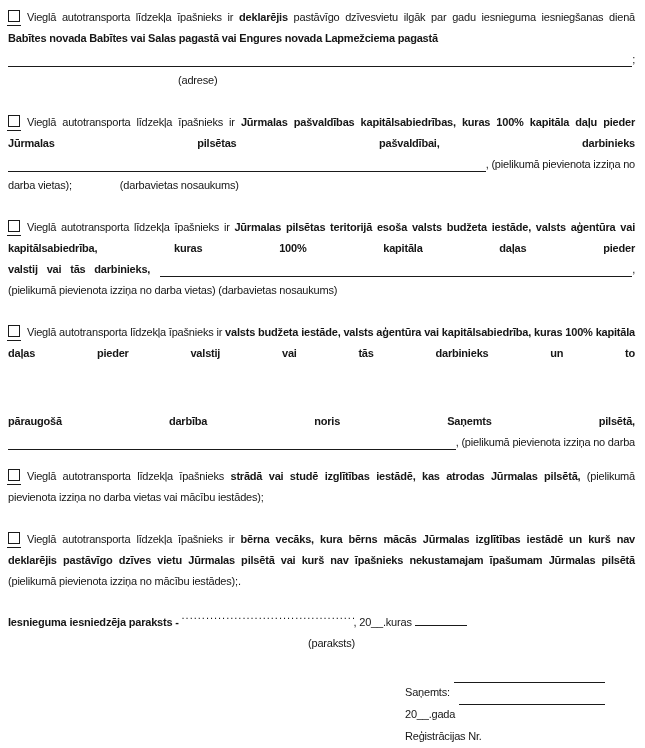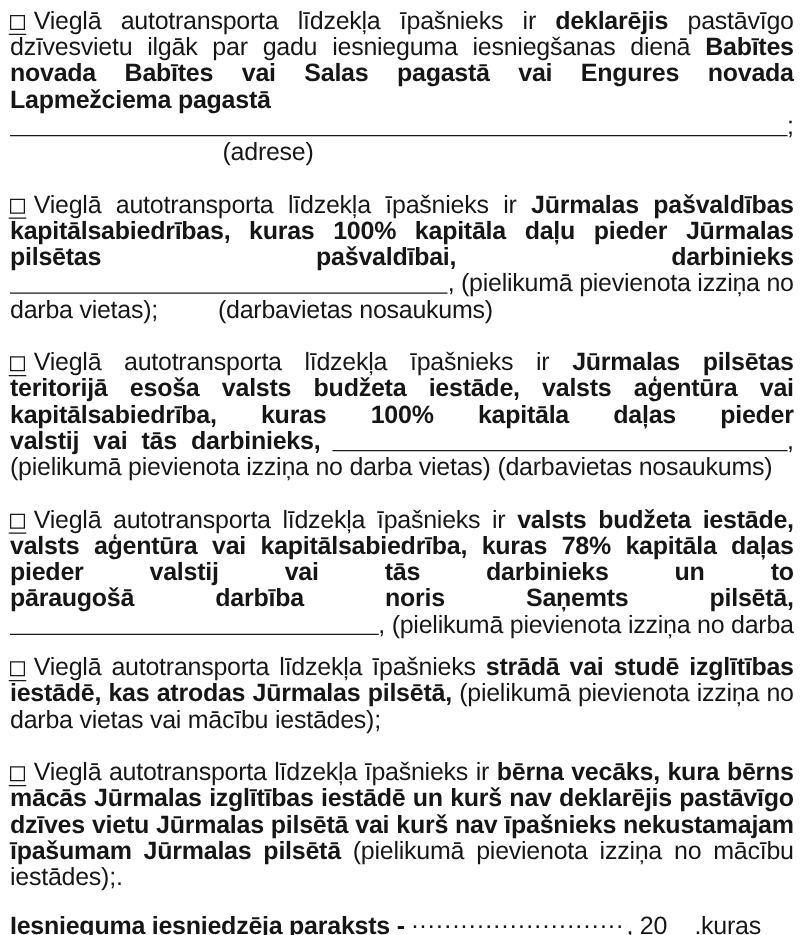--- a/index.html
+++ b/index.html
@@ -1,20 +1,20 @@
 <!DOCTYPE html>
 <html><head>
 <meta charset="utf-8">
 <style>
   html,body{margin:0;padding:0;background:#ffffff;}
   .page{
     width:645px;height:748px;overflow:hidden;box-sizing:border-box;
     padding:7px 10px 0 8px;
     font-family:"Liberation Sans",sans-serif;
-    font-size:20px;line-height:21px;color:#161616;
+    font-size:11px;line-height:21px;color:#161616;
     letter-spacing:-0.2px;
   }
   .para{margin:0 0 21px 0;}
   .para.tight{margin-bottom:13px;}
   p.ptext{margin:0;text-align:justify;}
   p.jlast{text-align-last:justify;}
   b{font-weight:700;}
   
   .cb{
     display:inline-block;width:12px;height:12px;box-sizing:border-box;
@@ -23,21 +23,21 @@
   }
   .cb::after{
     content:"";position:absolute;left:-1.6px;right:-1.6px;bottom:-4.6px;
     border-top:1.5px solid #1a1a1a;
   }
   .fline{display:flex;align-items:flex-end;height:21px;}
   .ul{border-bottom:1.5px solid #1a1a1a;height:0;margin-bottom:3.5px;display:inline-block;}
   .grow{flex:1 1 auto;}
   .tail{white-space:nowrap;}
   .cap{height:21px;}
-  .spreadrow{display:flex;justify-content:space-between;font-weight:700;height:21px;align-items:center;}
+  .spreadrow{display:flex;justify-content:space-between;font-weight:700;height:21px;align-items:center;margin-top:47px;}
   .boldline{font-weight:700;word-spacing:6px;margin-right:10px;white-space:nowrap;}
   .dots{display:inline-block;width:172px;overflow:hidden;white-space:nowrap;vertical-align:baseline;letter-spacing:1px;}
   .inul{display:inline-block;border-bottom:1.5px solid #1a1a1a;height:1px;vertical-align:0;}
   .sigblock{margin-top:4px;}
   .received{margin-left:397px;margin-top:28px;width:200px;}
   .rrow{display:flex;align-items:flex-start;height:22px;}
   .rrow .lbl{white-space:nowrap;margin-right:4px;}
 </style>
 </head>
 <body>
@@ -68,21 +68,21 @@
     <p class="ptext jlast"><span class="cb"></span><span>Vieglā autotransporta līdzekļa īpašnieks ir </span><b>Jūrmalas pilsētas teritorijā esoša valsts budžeta iestāde, valsts aģentūra vai kapitālsabiedrība, kuras 100% kapitāla daļas pieder</b></p>
     <div class="fline">
       <span class="boldline">valstij vai tās darbinieks,</span>
         <span class="ul grow"></span>
         <span class="tail">,</span>
     </div>
     <div class="cap">(pielikumā pievienota izziņa no darba vietas) (darbavietas nosaukums)</div>
   </section>
 
   <section class="para tight">
-    <p class="ptext jlast"><span class="cb"></span><span>Vieglā autotransporta līdzekļa īpašnieks ir </span><b>valsts budžeta iestāde, valsts aģentūra vai kapitālsabiedrība, kuras 78% kapitāla daļas pieder valstij vai tās darbinieks un to</b></p>
+    <p class="ptext jlast"><span class="cb"></span><span>Vieglā autotransporta līdzekļa īpašnieks ir </span><b>valsts budžeta iestāde, valsts aģentūra vai kapitālsabiedrība, kuras 100% kapitāla daļas pieder valstij vai tās darbinieks un to</b></p>
     <div class="spreadrow">
       <span>pāraugošā</span>
         <span>darbība</span>
         <span>noris</span>
         <span>Saņemts</span>
         <span>pilsētā,</span>
     </div>
     <div class="fline">
       <span class="ul grow"></span>
         <span class="tail">, (pielikumā pievienota izziņa no darba</span>

